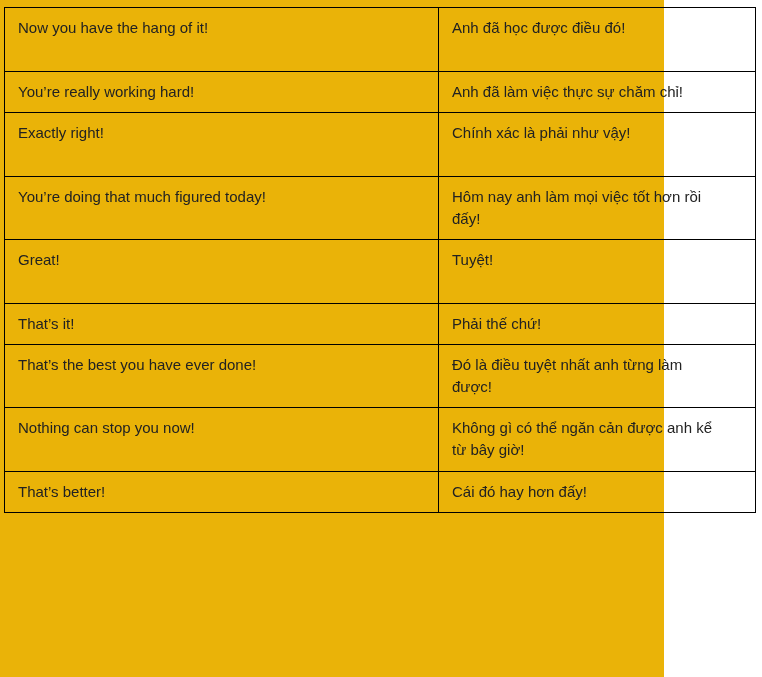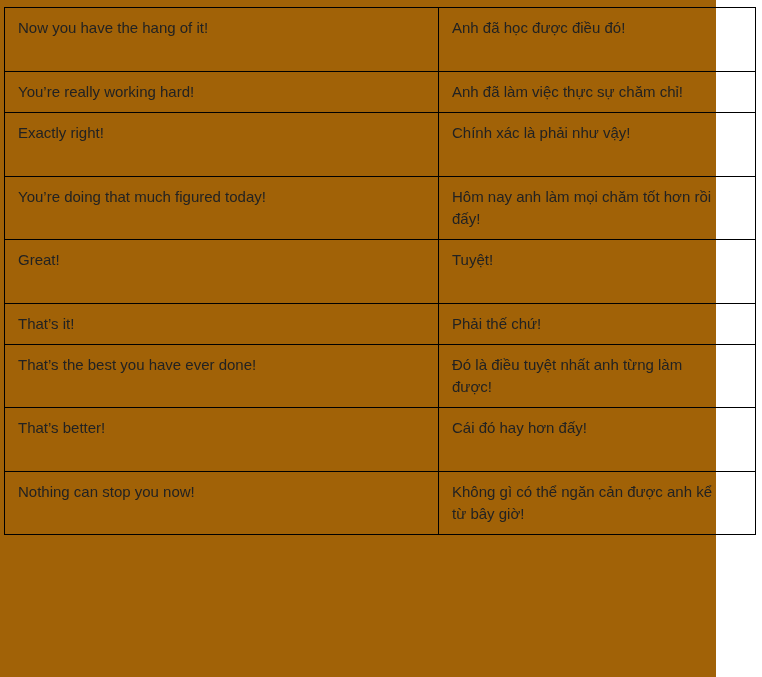--- a/index.html
+++ b/index.html
@@ -4,22 +4,22 @@
 <style>
   * { margin: 0; padding: 0; box-sizing: border-box; }
   html, body {
     width: 762px; height: 677px;
     overflow: hidden;
     background: #ffffff;
     font-family: "Liberation Sans", "DejaVu Sans", sans-serif;
   }
   .doc-canvas {
     position: relative;
-    width: 716px; height: 677px;
-    background: #a16207;
+    width: 664px; height: 677px;
+    background: #eab308;
   }
   table.phrase-table {
     position: absolute;
     left: 4px; top: 7px;
     width: 751px;
     border-collapse: collapse;
     table-layout: fixed;
   }
   col.col-en { width: 434px; }
   col.col-vi { width: 317px; }
@@ -59,40 +59,40 @@
         <tr>
           <td>You’re really working hard!</td>
           <td>Anh đã làm việc thực sự chăm chỉ!</td>
         </tr>
         <tr>
           <td>Exactly right!</td>
           <td>Chính xác là phải như vậy!</td>
         </tr>
         <tr>
           <td>You’re doing that much figured today!</td>
-          <td>Hôm nay anh làm mọi chăm tốt hơn rồi
+          <td>Hôm nay anh làm mọi việc tốt hơn rồi
 đấy!</td>
         </tr>
         <tr>
           <td>Great!</td>
           <td>Tuyệt!</td>
         </tr>
         <tr>
           <td>That’s it!</td>
           <td>Phải thế chứ!</td>
         </tr>
         <tr>
           <td>That’s the best you have ever done!</td>
           <td>Đó là điều tuyệt nhất anh từng làm
 được!</td>
         </tr>
         <tr>
-          <td>That’s better!</td>
-          <td>Cái đó hay hơn đấy!</td>
-        </tr>
-        <tr>
           <td>Nothing can stop you now!</td>
           <td>Không gì có thể ngăn cản được anh kể
 từ bây giờ!</td>
+        </tr>
+        <tr>
+          <td>That’s better!</td>
+          <td>Cái đó hay hơn đấy!</td>
         </tr>
       </tbody>
   </table>
 </div>
 
 </body></html>

